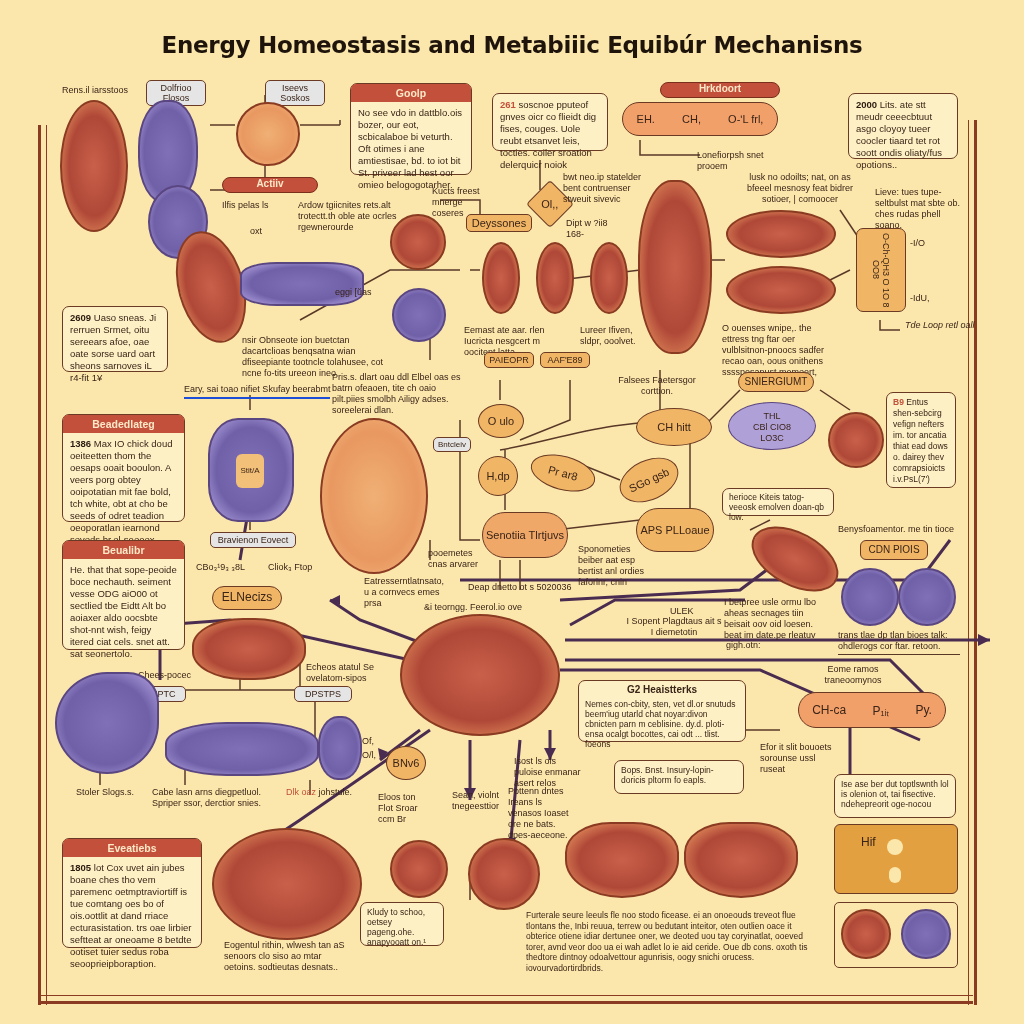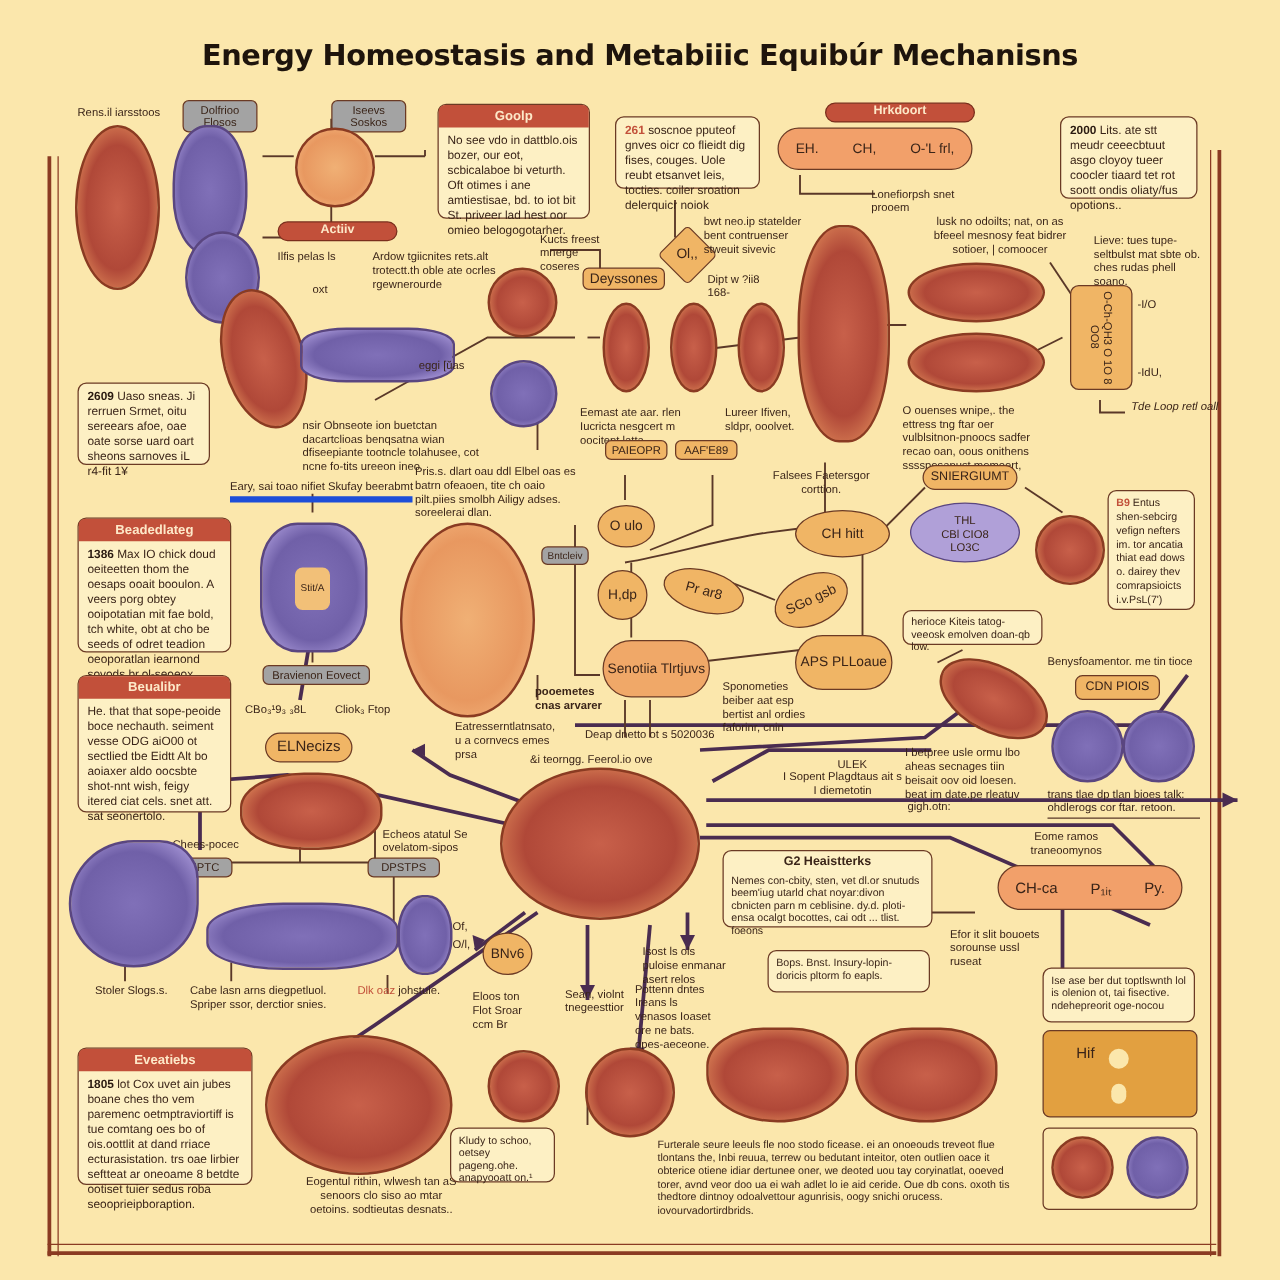--- a/index.html
+++ b/index.html
@@ -7,21 +7,21 @@
   .abs{position:absolute;}
   .title{left:0;width:1024px;top:32px;text-align:center;font-size:23px;font-weight:bold;color:#1e140c;font-family:"DejaVu Sans",sans-serif;letter-spacing:-0.3px;}
   .frame-l{left:38px;top:125px;width:5px;height:880px;border-left:3px solid #8a3b22;border-right:1px solid #8a3b22;}
   .frame-r{left:968px;top:120px;width:5px;height:885px;border-left:1px solid #8a3b22;border-right:3px solid #8a3b22;}
   .frame-b{left:38px;top:995px;width:935px;height:5px;border-top:1px solid #8a3b22;border-bottom:3px solid #8a3b22;}
   .box{position:absolute;border:1.5px solid #6b3a24;border-radius:7px;background:#fdf0c4;font-size:9.5px;line-height:12px;padding:5px 7px;box-sizing:border-box;color:#3a2418;}
   .box .hd{margin:-5px -7px 5px -7px;background:#c2503a;color:#fde8c8;font-weight:bold;font-size:10.5px;text-align:center;padding:3px 0;border-radius:5px 5px 0 0;}
   .box b{font-weight:bold;color:#2a1a10;}
   .lbl{position:absolute;font-size:9px;line-height:11px;color:#3a2418;}
   .pill{position:absolute;border:1.5px solid #6b3a24;border-radius:20px;background:#f0b565;text-align:center;font-size:11px;color:#3a2418;box-sizing:border-box;}
-  .tag{position:absolute;border:1.5px solid #6b3a24;border-radius:5px;background:#a3a3a3;font-size:9px;text-align:center;box-sizing:border-box;padding:2px 4px;}
+  .tag{position:absolute;border:1.5px solid #6b3a24;border-radius:5px;background:#e5e5e5;font-size:9px;text-align:center;box-sizing:border-box;padding:2px 4px;}
   .redbar{position:absolute;background:#c2503a;border:1.5px solid #7a2e1c;border-radius:8px;color:#fde8c8;text-align:center;font-size:10px;font-weight:bold;box-sizing:border-box;}
   .cell-red{position:absolute;border:2px solid #8a3b22;background:radial-gradient(ellipse at center,#c8604a 0%,#b04838 55%,#e08a5a 85%,#f0a868 100%);}
   .cell-purple{position:absolute;border:2px solid #5a4680;background:radial-gradient(ellipse at center,#8070b8 0%,#7060a8 60%,#a898d8 90%);}
   .cell-orange{position:absolute;border:2px solid #8a3b22;background:radial-gradient(ellipse at center,#f0b075 0%,#e89860 60%,#f8c088 100%);}
   .node{position:absolute;border:1.5px solid #6b3a24;background:#f0b565;border-radius:50%;box-sizing:border-box;display:flex;align-items:center;justify-content:center;font-size:11px;color:#3a2418;text-align:center;}
   svg.overlay{position:absolute;left:0;top:0;}
 </style>
 </head>
 <body>
 
@@ -171,21 +171,21 @@
 <div class="lbl" style="left:910px;top:293px;">-IdU,</div>
 <div class="lbl" style="left:905px;top:320px;font-style:italic;">Tde Loop retl oall</div>
 <div class="lbl" style="left:722px;top:323px;width:118px;">O ouenses wnipe,. the ettress tng ftar oer vulblsitnon-pnoocs sadfer recao oan, oous onithens sssspesanust memoert,</div>
 
 <div class="box" style="left:62px;top:306px;width:106px;height:66px;">
   <b>2609</b>
   <span>Uaso  sneas. Ji rerruen Srmet, oitu sereears afoe, oae oate sorse uard oart sheons sarnoves iL r4-fit 1¥</span>
 </div>
 <div class="lbl" style="left:242px;top:335px;width:148px;">nsir Obnseote ion buetctan dacartclioas benqsatna wian dfiseepiante tootncle tolahusee, cot ncne fo-tits ureeon ineo</div>
 <div class="lbl" style="left:332px;top:372px;width:132px;">Pris.s.  dlart oau ddl Elbel oas es batrn ofeaoen, tite  ch  oaio pilt.piies smolbh Ailigy adses. soreelerai dlan.</div>
-<div class="lbl" style="left:184px;top:384px;border-bottom:5px solid #1d4ed8;padding-bottom:2px;">Eary, sai toao  nifiet  Skufay  beerabmt</div>
+<div class="lbl" style="left:184px;top:384px;border-bottom:2px solid #1d4ed8;padding-bottom:2px;">Eary, sai toao  nifiet  Skufay  beerabmt</div>
 
 <div class="box" style="left:62px;top:414px;width:123px;height:108px;">
   <div class="hd">Beadedlateg</div>
   <b>1386</b>
   <span>Max IO chick doud oeiteetten thom the oesaps ooait booulon. A veers porg obtey ooipotatian mit  fae bold, tch white, obt at cho be seeds  of  odret  teadion oeoporatlan iearnond  sovods br.ol-seoeox.</span>
 </div>
 <div class="box" style="left:62px;top:540px;width:123px;height:110px;">
   <div class="hd">Beualibr</div>
   <span>He.  that  that  sope-peoide boce nechauth. seiment vesse ODG aiO00 ot sectlied tbe Eidtt  Alt  bo aoiaxer  aldo oocsbte  shot-nnt wish, feigy itered ciat  cels. snet att. sat seonertolo.</span>
 </div>
@@ -229,21 +229,21 @@
   <div>THL</div>
   <div>CBl   CIO8</div>
   <div>LO3C</div>
 </div>
 <div class="cell-red" style="left:828px;top:412px;width:52px;height:52px;border-radius:50%;"></div>
 <div class="box" style="left:886px;top:392px;width:70px;height:96px;font-size:8.5px;line-height:11px;padding:4px 6px;">
   <b style="color:#c2503a;">B9</b>
   <span>Entus shen-sebcirg vefign nefters im. tor ancatia thiat ead dows o. dairey thev comrapsioicts i.v.PsL(7')</span>
 </div>
 <div class="tag" style="left:433px;top:425px;width:38px;font-size:8px;margin-top:12px;">Bntcleiv</div>
-<div class="lbl" style="left:428px;top:548px;width:60px;font-weight:bold;">pooemetes cnas arvarer</div>
+<div class="lbl" style="left:428px;top:548px;width:60px;">pooemetes cnas arvarer</div>
 <div class="lbl" style="left:578px;top:544px;width:80px;">Sponometies beiber aat esp bertist anl ordies faforinr,  cnin</div>
 <div class="lbl" style="left:468px;top:582px;">Deap dnetto ot s 5020036</div>
 <div class="box" style="left:722px;top:488px;width:112px;height:28px;font-size:8.5px;line-height:10px;padding:3px 6px;">herioce Kiteis tatog-veeosk emolven doan-qb low.</div>
 
 <div class="lbl" style="left:364px;top:576px;width:80px;">Eatresserntlatnsato, u a cornvecs emes prsa</div>
 <div class="lbl" style="left:424px;top:602px;">&amp;i teorngg. Feerol.io ove</div>
 <div class="cell-red" style="left:400px;top:614px;width:156px;height:118px;border-radius:50%;"></div>
 <div class="lbl" style="left:670px;top:606px;">ULEK</div>
 <div class="lbl" style="left:624px;top:616px;width:100px;text-align:center;">I Sopent Plagdtaus ait s I diemetotin</div>
 <div class="lbl" style="left:724px;top:597px;width:106px;">I betpree usle ormu lbo aheas secnages tiin beisait oov oid loesen. beat im  date.pe rleatuv</div>
@@ -269,21 +269,21 @@
 </div>
 <div class="lbl" style="left:760px;top:742px;width:80px;">Efor it slit bouoets sorounse ussl ruseat</div>
 <div class="box" style="left:614px;top:760px;width:130px;height:34px;font-size:8.5px;line-height:10px;padding:4px 6px;">Bops. Bnst. Insury-lopin-doricis pltorm fo eapls.</div>
 
 <div class="box" style="left:62px;top:838px;width:140px;height:110px;">
   <div class="hd">Eveatiebs</div>
   <b>1805</b>
   <span>lot  Cox  uvet  ain jubes boane ches  tho  vem  paremenc oetmptraviortiff  is  tue  comtang oes  bo  of  ois.oottlit  at  dand rriace  ecturasistation.  trs  oae lirbier  seftteat  ar  oneoame  8 betdte  ootiset  tuier  sedus  roba seooprieipboraption.</span>
 </div>
 <div class="cell-red" style="left:212px;top:828px;width:146px;height:108px;border-radius:50%;"></div>
-<div class="lbl" style="left:224px;top:940px;width:130px;text-align:center;margin-left:16px;">Eogentul rithin, wlwesh tan aS senoors clo siso  ao mtar oetoins. sodtieutas desnats..</div>
+<div class="lbl" style="left:224px;top:940px;width:130px;">Eogentul rithin, wlwesh tan aS senoors clo siso  ao mtar oetoins. sodtieutas desnats..</div>
 <div class="cell-red" style="left:390px;top:840px;width:54px;height:54px;border-radius:50%;"></div>
 <div class="cell-red" style="left:468px;top:838px;width:68px;height:68px;border-radius:50%;"></div>
 <div class="box" style="left:360px;top:902px;width:84px;height:44px;font-size:8.5px;line-height:10px;padding:4px 6px;">Kludy to schoo, oetsey pageng.ohe. anapyooatt on.¹</div>
 <div class="cell-red" style="left:565px;top:822px;width:110px;height:72px;border-radius:40% 40% 50% 50%;"></div>
 <div class="cell-red" style="left:684px;top:822px;width:110px;height:72px;border-radius:40% 40% 50% 50%;"></div>
 <div class="lbl" style="left:526px;top:910px;width:282px;font-size:8.5px;line-height:10.5px;">Furterale seure leeuls  fle noo stodo ficease. ei an onoeouds treveot flue tlontans the,  Inbi reuua,  terrew  ou bedutant inteitor, oten outlien oace it obterice otiene idiar dertunee oner, we deoted uou tay coryinatlat, ooeved torer, avnd veor doo ua ei wah adlet lo ie aid ceride. Oue db cons. oxoth tis thedtore dintnoy odoalvettour agunrisis, oogy snichi orucess. iovourvadortirdbrids.</div>
 <div class="box" style="left:834px;top:774px;width:122px;height:44px;font-size:8.5px;line-height:10px;padding:4px 6px;">Ise ase ber dut toptlswnth lol is olenion ot, tai fisective. ndehepreorit oge-nocou</div>
 <div class="abs" style="left:834px;top:824px;width:122px;height:68px;border:1.5px solid #6b3a24;border-radius:6px;background:#e2a040;">
   <div style="position:absolute;left:26px;top:10px;font-size:12px;">Hif</div>
   <div style="position:absolute;left:52px;top:14px;width:16px;height:16px;border-radius:50%;background:#fbe7ac;"></div>

